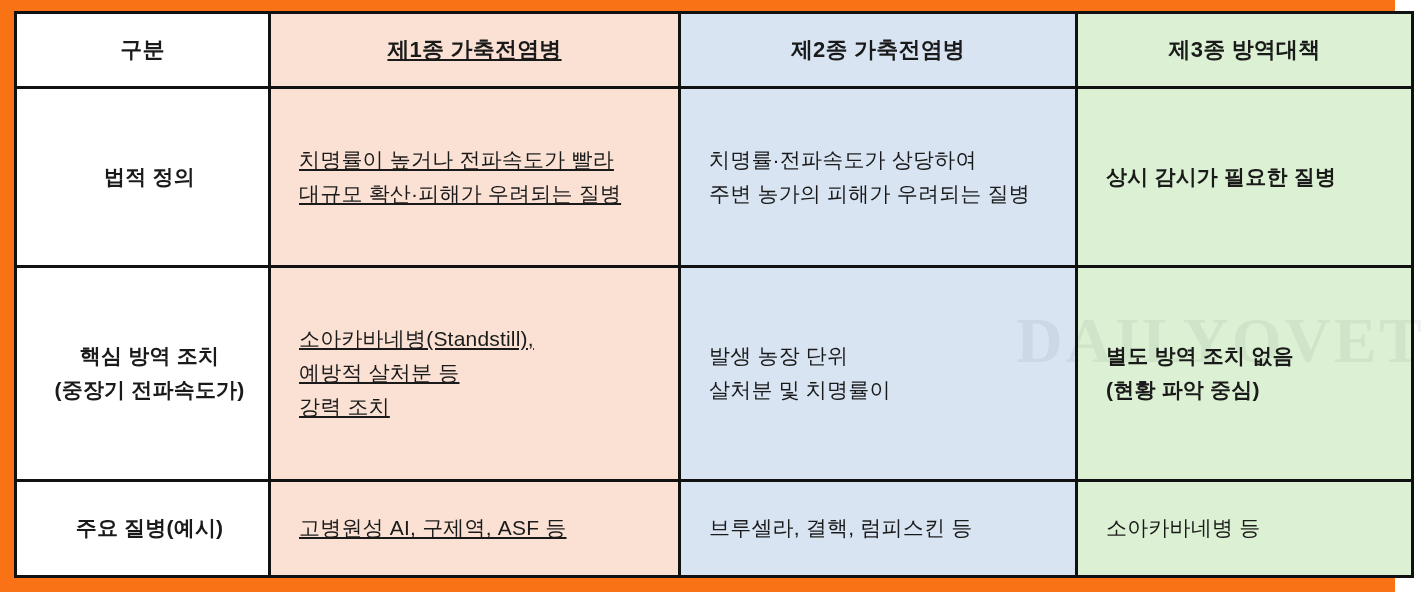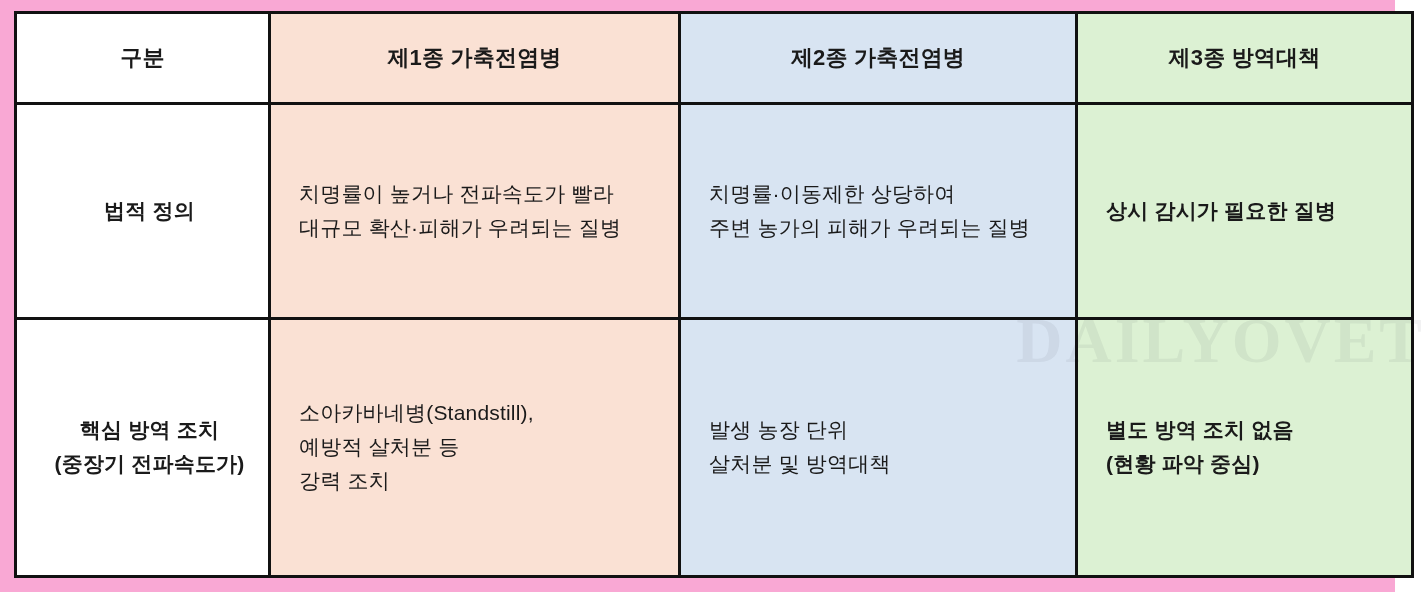--- a/index.html
+++ b/index.html
@@ -3,42 +3,42 @@
 <meta charset="utf-8">
 <style>
   * { margin: 0; padding: 0; box-sizing: border-box; }
   html, body {
     width: 1425px; height: 592px;
     background: #ffffff;
     font-family: "Liberation Sans", "DejaVu Sans", sans-serif;
     color: #1a1a1a;
     overflow: hidden;
   }
-  .page { position: relative; width: 1395px; height: 592px; background: #f9a8d4; }
+  .page { position: relative; width: 1395px; height: 592px; background: #f97316; }
 
   .table-wrap { position: absolute; left: 14px; top: 11px; }
 
   table.compare {
     border-collapse: collapse;
     table-layout: fixed;
     width: 1397px;
     height: 567px;
   }
   table.compare td {
     border: 3px solid #111111;
     vertical-align: middle;
     font-size: 21px;
     line-height: 1.62;
     white-space: pre-line;
     padding: 6px 14px 6px 28px;
     letter-spacing: 0.2px;
   }
   
   td.col-label { background: #ffffff; }
-  td.col-c1 { background: #fae1d4; }
+  td.col-c1 { background: #fae1d4; text-decoration: underline; }
   td.col-c2 { background: #d8e4f2; margin-top: 20px; }
   td.col-c3 { background: #dcf1d3; }
 
   
   tr.header-row td {
     font-weight: 700;
     font-size: 22px;
     text-align: center;
     padding: 6px 8px;
   }
@@ -88,38 +88,44 @@
         <td class="col-label">구분</td>
         <td class="col-c1">제1종 가축전염병</td>
         <td class="col-c2">제2종 가축전염병</td>
         <td class="col-c3">제3종 방역대책</td>
       </tr>
 
       <tr style="height:135px">
         <td class="col-label row-label">법적 정의</td>
         <td class="col-c1">치명률이 높거나 전파속도가 빨라
 대규모 확산·피해가 우려되는 질병</td>
-        <td class="col-c2">치명률·이동제한 상당하여
+        <td class="col-c2">치명률·전파속도가 상당하여
 주변 농가의 피해가 우려되는 질병</td>
         <td class="col-c3 bold">상시 감시가 필요한 질병</td>
       </tr>
 
       <tr style="height:162px">
         <td class="col-label row-label">핵심 방역 조치
 (중장기 전파속도가)</td>
         <td class="col-c1">소아카바네병(Standstill),
 예방적 살처분 등
 강력 조치</td>
         <td class="col-c2">발생 농장 단위
-살처분 및 방역대책</td>
+살처분 및 치명률이</td>
         <td class="col-c3 bold">별도 방역 조치 없음
 (현황 파악 중심)</td>
       </tr>
 
 
+      <tr style="height:73px">
+        <td class="col-label row-label">주요 질병(예시)</td>
+        <td class="col-c1">고병원성 AI, 구제역, ASF 등</td>
+        <td class="col-c2">브루셀라, 결핵, 럼피스킨 등</td>
+        <td class="col-c3">소아카바네병 등</td>
+      </tr>
 
     </tbody>
       </table>
   </div>
 
   <div class="watermark">DAILYOVET</div>
 
 </div>
 
 </body></html>

